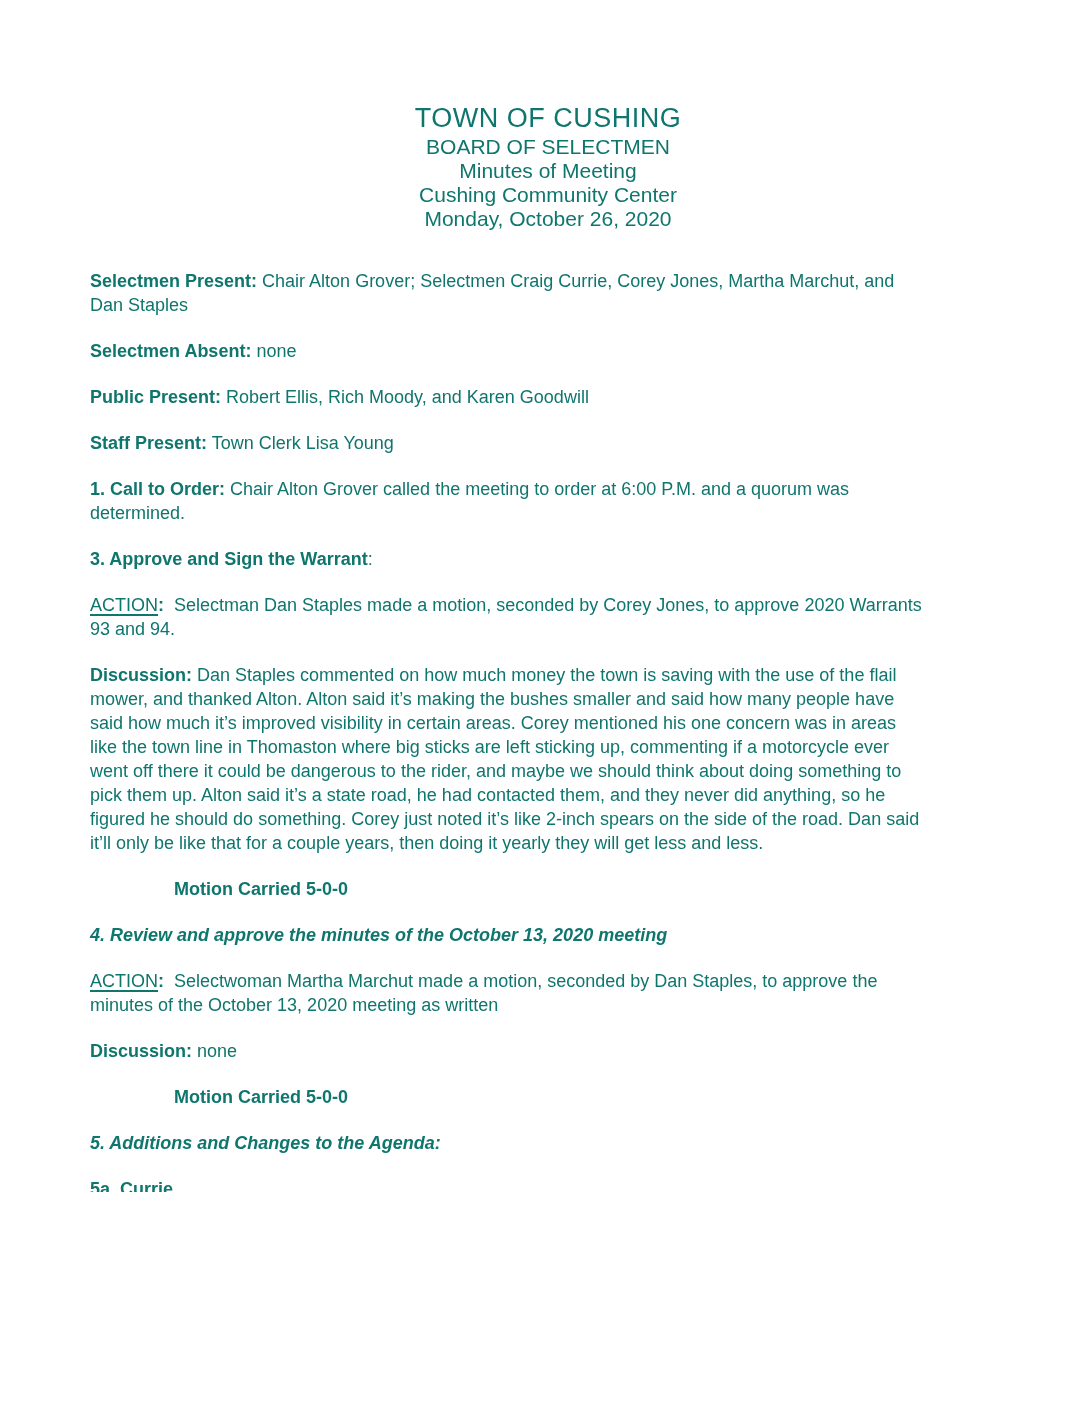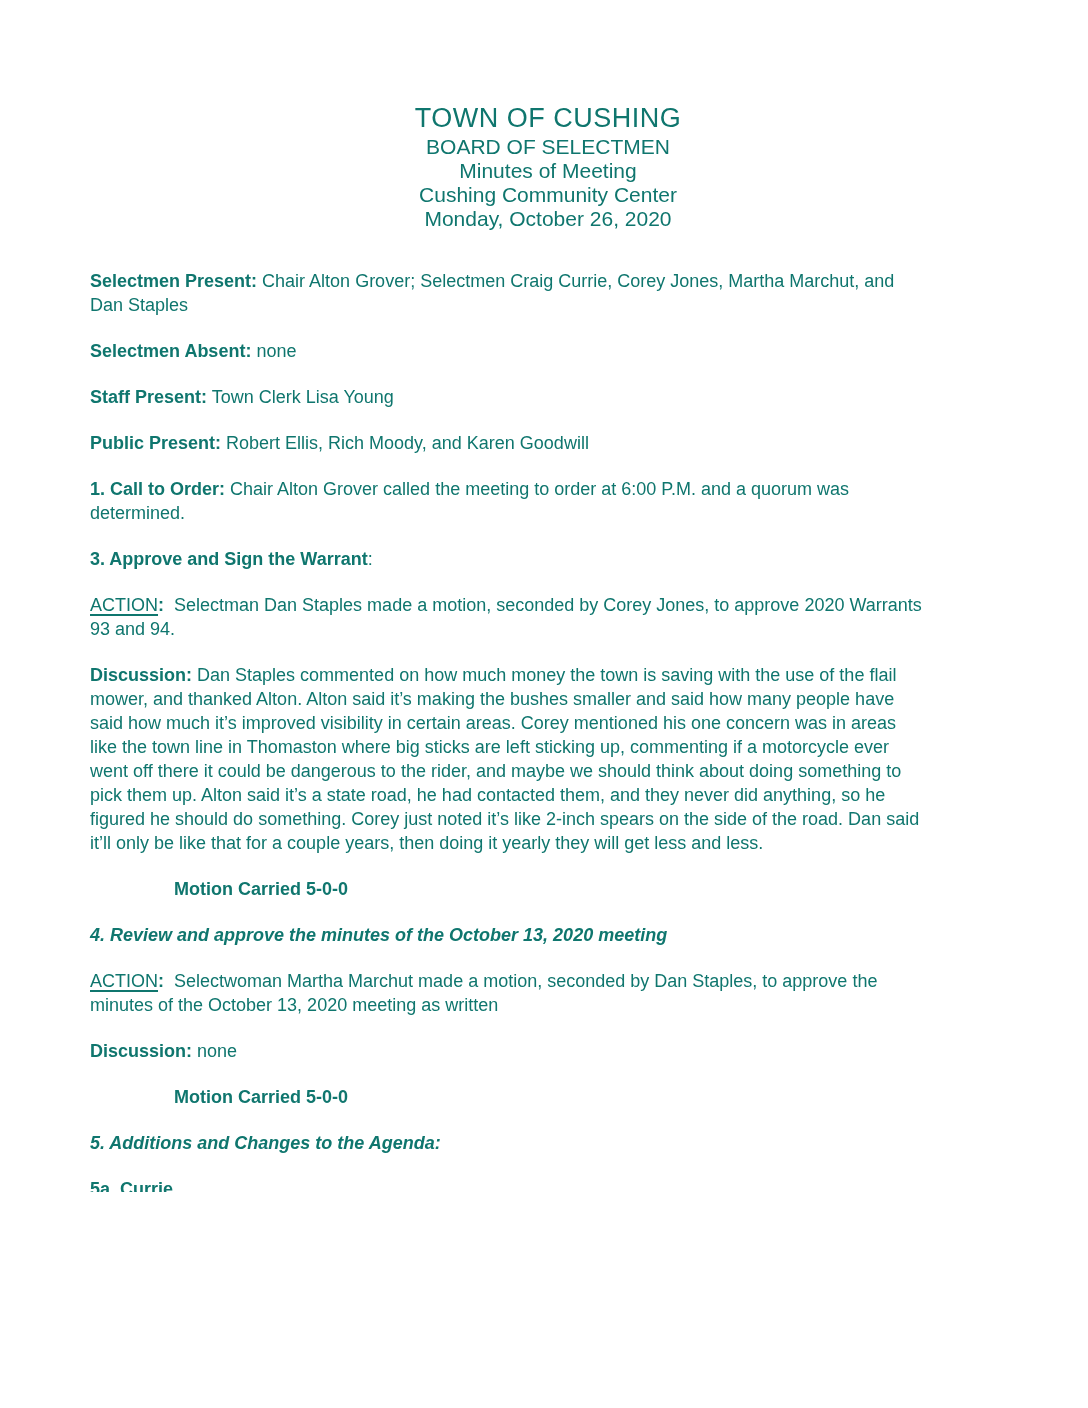--- a/index.html
+++ b/index.html
@@ -83,23 +83,23 @@
       <div class="title-sub">Minutes of Meeting</div>
       <div class="title-sub">Cushing Community Center</div>
       <div class="title-sub">Monday, October 26, 2020</div>
     </div>
 
     <p class="para"><span class="bold">Selectmen Present:</span><span> Chair Alton Grover; Selectmen Craig Currie, Corey Jones, Martha Marchut, and
 Dan Staples</span></p>
 
     <p class="para"><span class="bold">Selectmen Absent:</span><span> none</span></p>
 
+    <p class="para"><span class="bold">Public Present:</span><span> Robert Ellis, Rich Moody, and Karen Goodwill</span></p>
+
     <p class="para"><span class="bold">Staff Present:</span><span> Town Clerk Lisa Young</span></p>
-
-    <p class="para"><span class="bold">Public Present:</span><span> Robert Ellis, Rich Moody, and Karen Goodwill</span></p>
 
     <p class="para"><span class="bold">1. Call to Order:</span><span> Chair Alton Grover called the meeting to order at 6:00 P.M. and a quorum was
 determined.</span></p>
 
 
     <p class="para"><span class="bold">3. Approve and Sign the Warrant</span><span>:</span></p>
 
     <p class="para"><span class="action-label">ACTION</span><span class="bold">:</span><span>  Selectman Dan Staples made a motion, seconded by Corey Jones, to approve 2020 Warrants
 93 and 94.</span></p>
 

